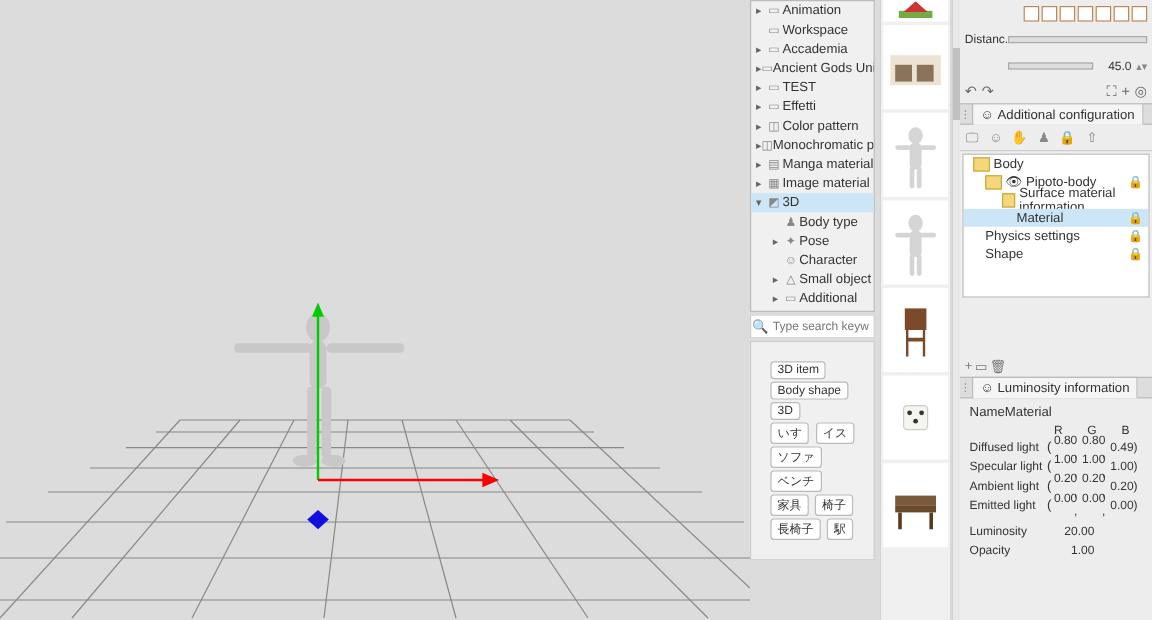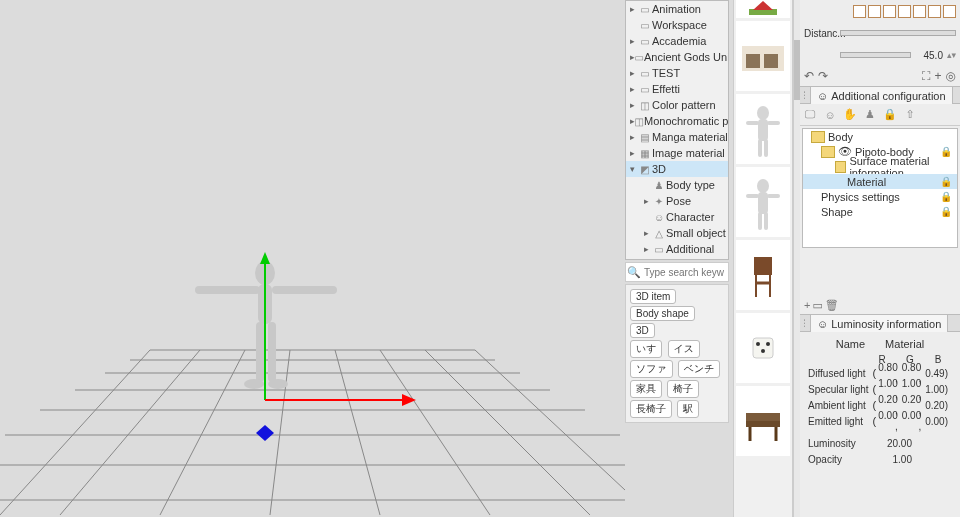--- a/index.html
+++ b/index.html
@@ -6,21 +6,21 @@
 body{width:960px;height:517px;overflow:hidden;background:#dcdcdc;position:relative}
 .viewport{position:absolute;left:0;top:0;width:625px;height:517px;background:#dcdcdc}
 .panel-tree{position:absolute;left:625px;top:0;width:104px;height:260px;background:#f0f0f0;border:1px solid #bbb;overflow:hidden}
 .tree-row{display:flex;align-items:center;height:16px;padding-left:4px;white-space:nowrap;cursor:pointer}
 .tree-row.selected{background:#cde6f7}
 .tree-row .arrow{width:8px;font-size:9px;color:#666}
 .tree-row .ic{width:14px;display:inline-block;text-align:center;font-size:10px;color:#888}
 .search-box{position:absolute;left:625px;top:262px;width:104px;height:20px;background:#fff;border:1px solid #ccc;display:flex;align-items:center}
 .search-box input{border:none;width:82px;font-size:10px;color:#aaa;padding-left:2px;outline:none}
 .search-box .mag{width:16px;text-align:center;color:#888}
-.tags{position:absolute;left:625px;top:284px;width:104px;background:#f0f0f0;padding:3px;border:1px solid #ccc}
+.tags{position:absolute;left:625px;top:284px;width:104px;background:#f0f0f0;padding:15px;border:1px solid #ccc}
 .tag{display:inline-block;border:1px solid #bbb;border-radius:3px;padding:1px 5px;margin:1px;font-size:10px;background:#fff;cursor:pointer}
 .thumb-col{position:absolute;left:733px;top:0;width:60px;height:517px;background:#f0f0f0;border-left:1px solid #ccc;border-right:1px solid #ccc}
 .thumb{width:54px;height:70px;margin:3px auto;background:#fff;display:flex;align-items:center;justify-content:center}
 .scrollbar{position:absolute;left:793px;top:0;width:7px;height:517px;background:#e8e8e8;border-left:1px solid #ccc}
 .scrollbar .grip{position:absolute;top:40px;width:7px;height:60px;background:#c0c0c0}
 .right-col{position:absolute;left:800px;top:0;width:160px;height:517px;background:#ededed}
 .cube-row{height:22px;display:flex;justify-content:flex-end;align-items:center;gap:2px;padding-right:4px}
 .cube{width:13px;height:13px;border:1px solid #b85;background:#fff;cursor:pointer}
 .slider-row{display:flex;align-items:center;height:22px;padding:0 4px;gap:4px}
 .slider-row .lbl{font-size:10px;width:32px}
@@ -42,21 +42,21 @@
 .bt-row.ind2{padding-left:32px}
 .bt-row.ind3{padding-left:44px}
 .small-icons{height:18px;display:flex;align-items:center;padding-left:4px;gap:2px}
 .small-icons span{font-size:11px;color:#777;cursor:pointer}
 .mat-table{padding:6px 8px}
 .mat-head{display:flex;padding-left:60px}
 .mat-head span{flex:1;text-align:center;font-size:10px}
 .mat-row{display:flex;height:16px;align-items:center}
 .mat-row .lbl{width:68px;font-size:10px}
 .mat-row .cell{flex:1;text-align:right;font-size:10px;padding-right:4px}
-.headrow{display:flex;justify-content:center;gap:20px;font-size:10px;margin-bottom:4px}
+.headrow{display:flex;justify-content:flex-start;gap:0;font-size:10px;margin-bottom:4px}
 </style>
 </head>
 <body>
 
 <div class="viewport">
 <svg width="625" height="517">
 
   <g stroke="#888" stroke-width="1">
     <line x1="0" y1="500" x2="625" y2="500"></line>
     <line x1="0" y1="465" x2="625" y2="465"></line>

